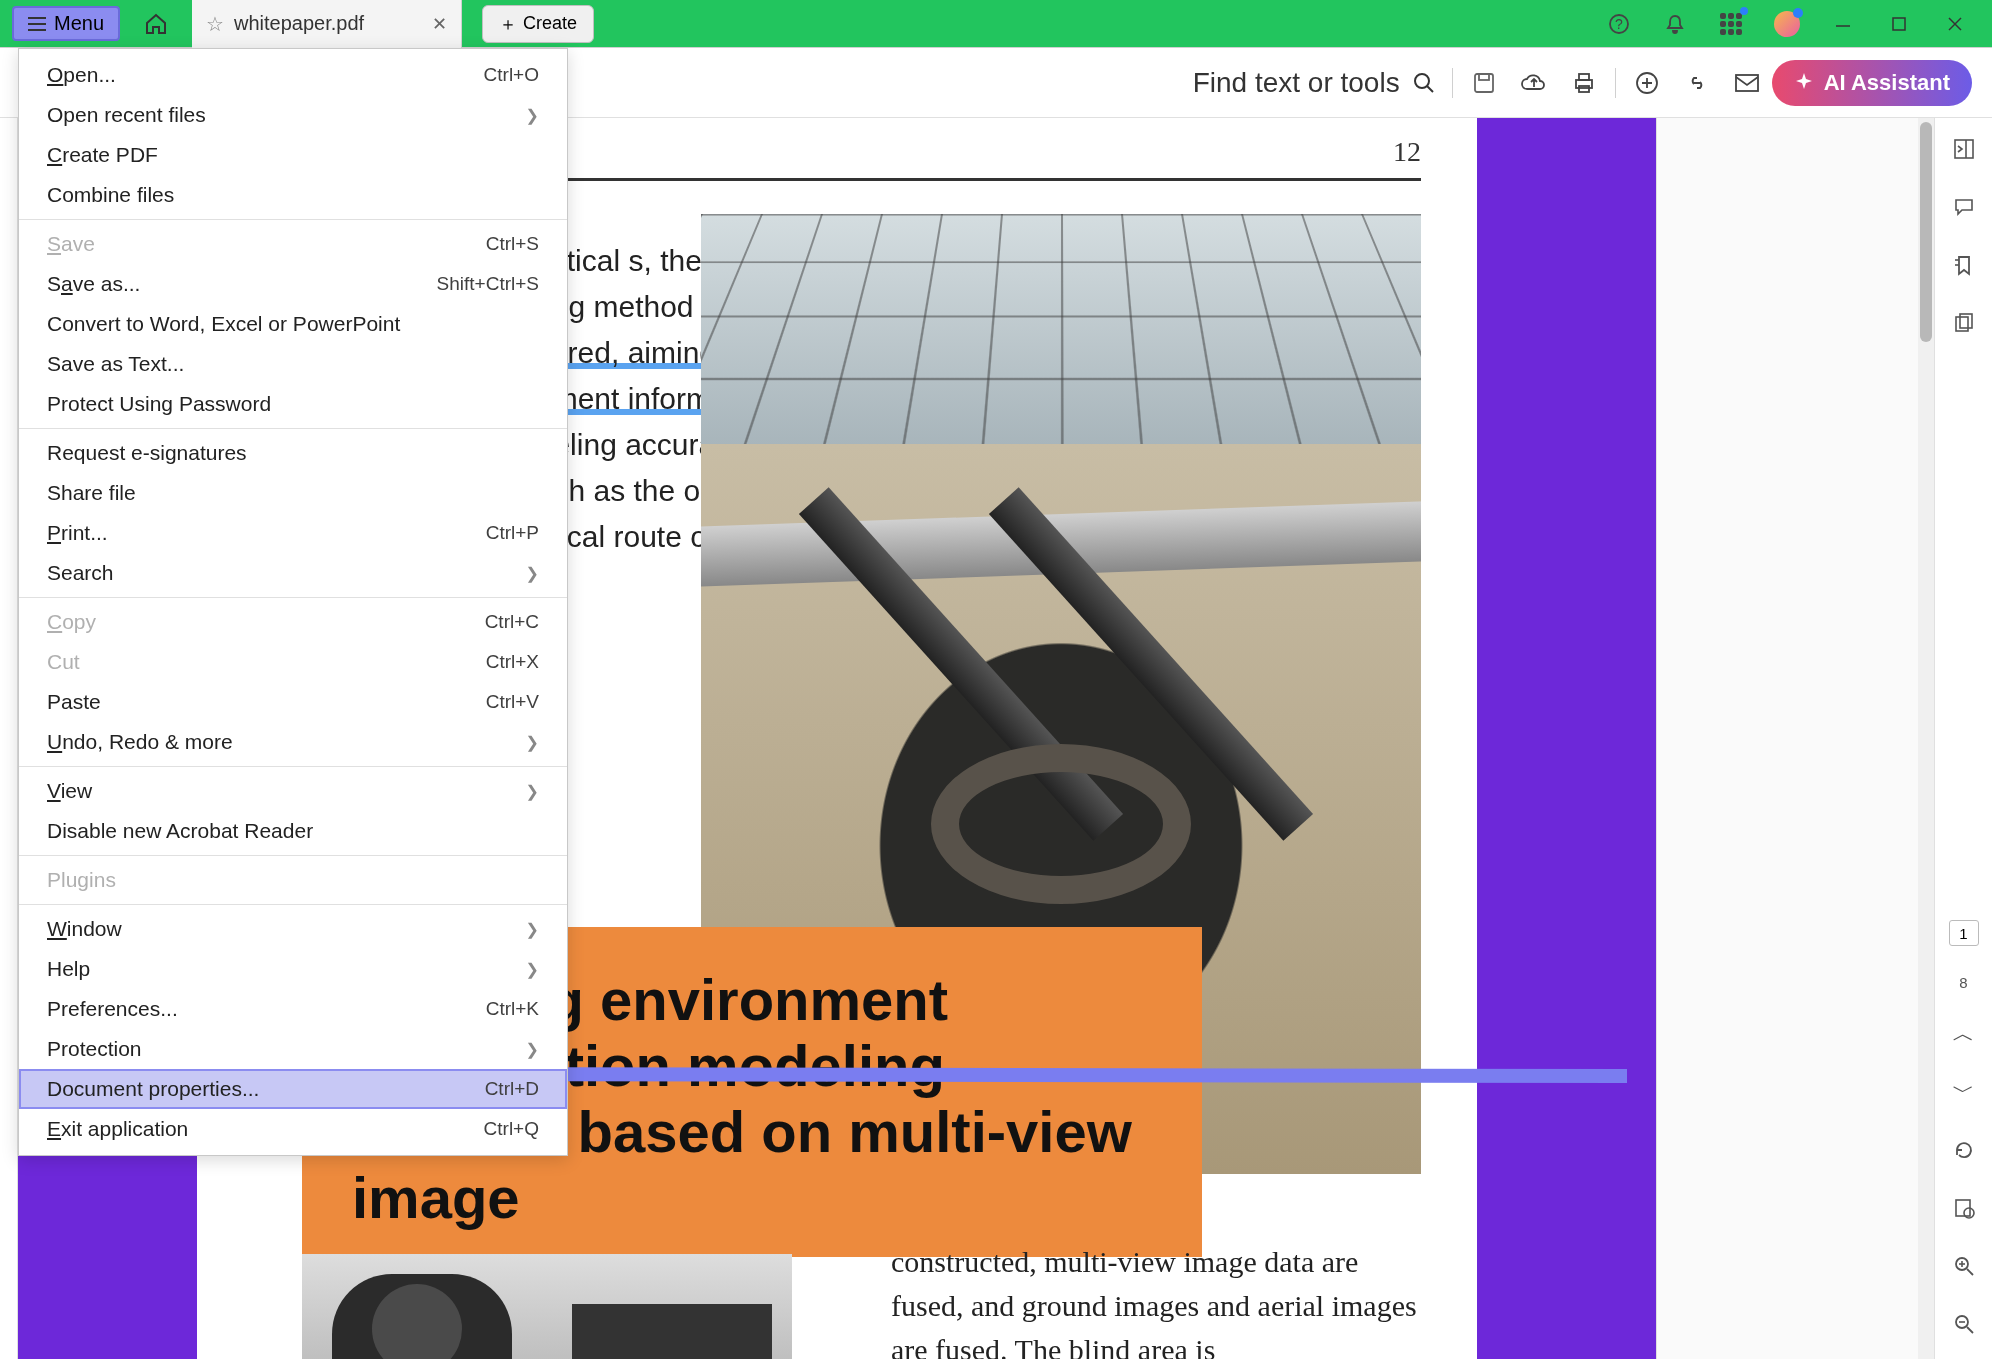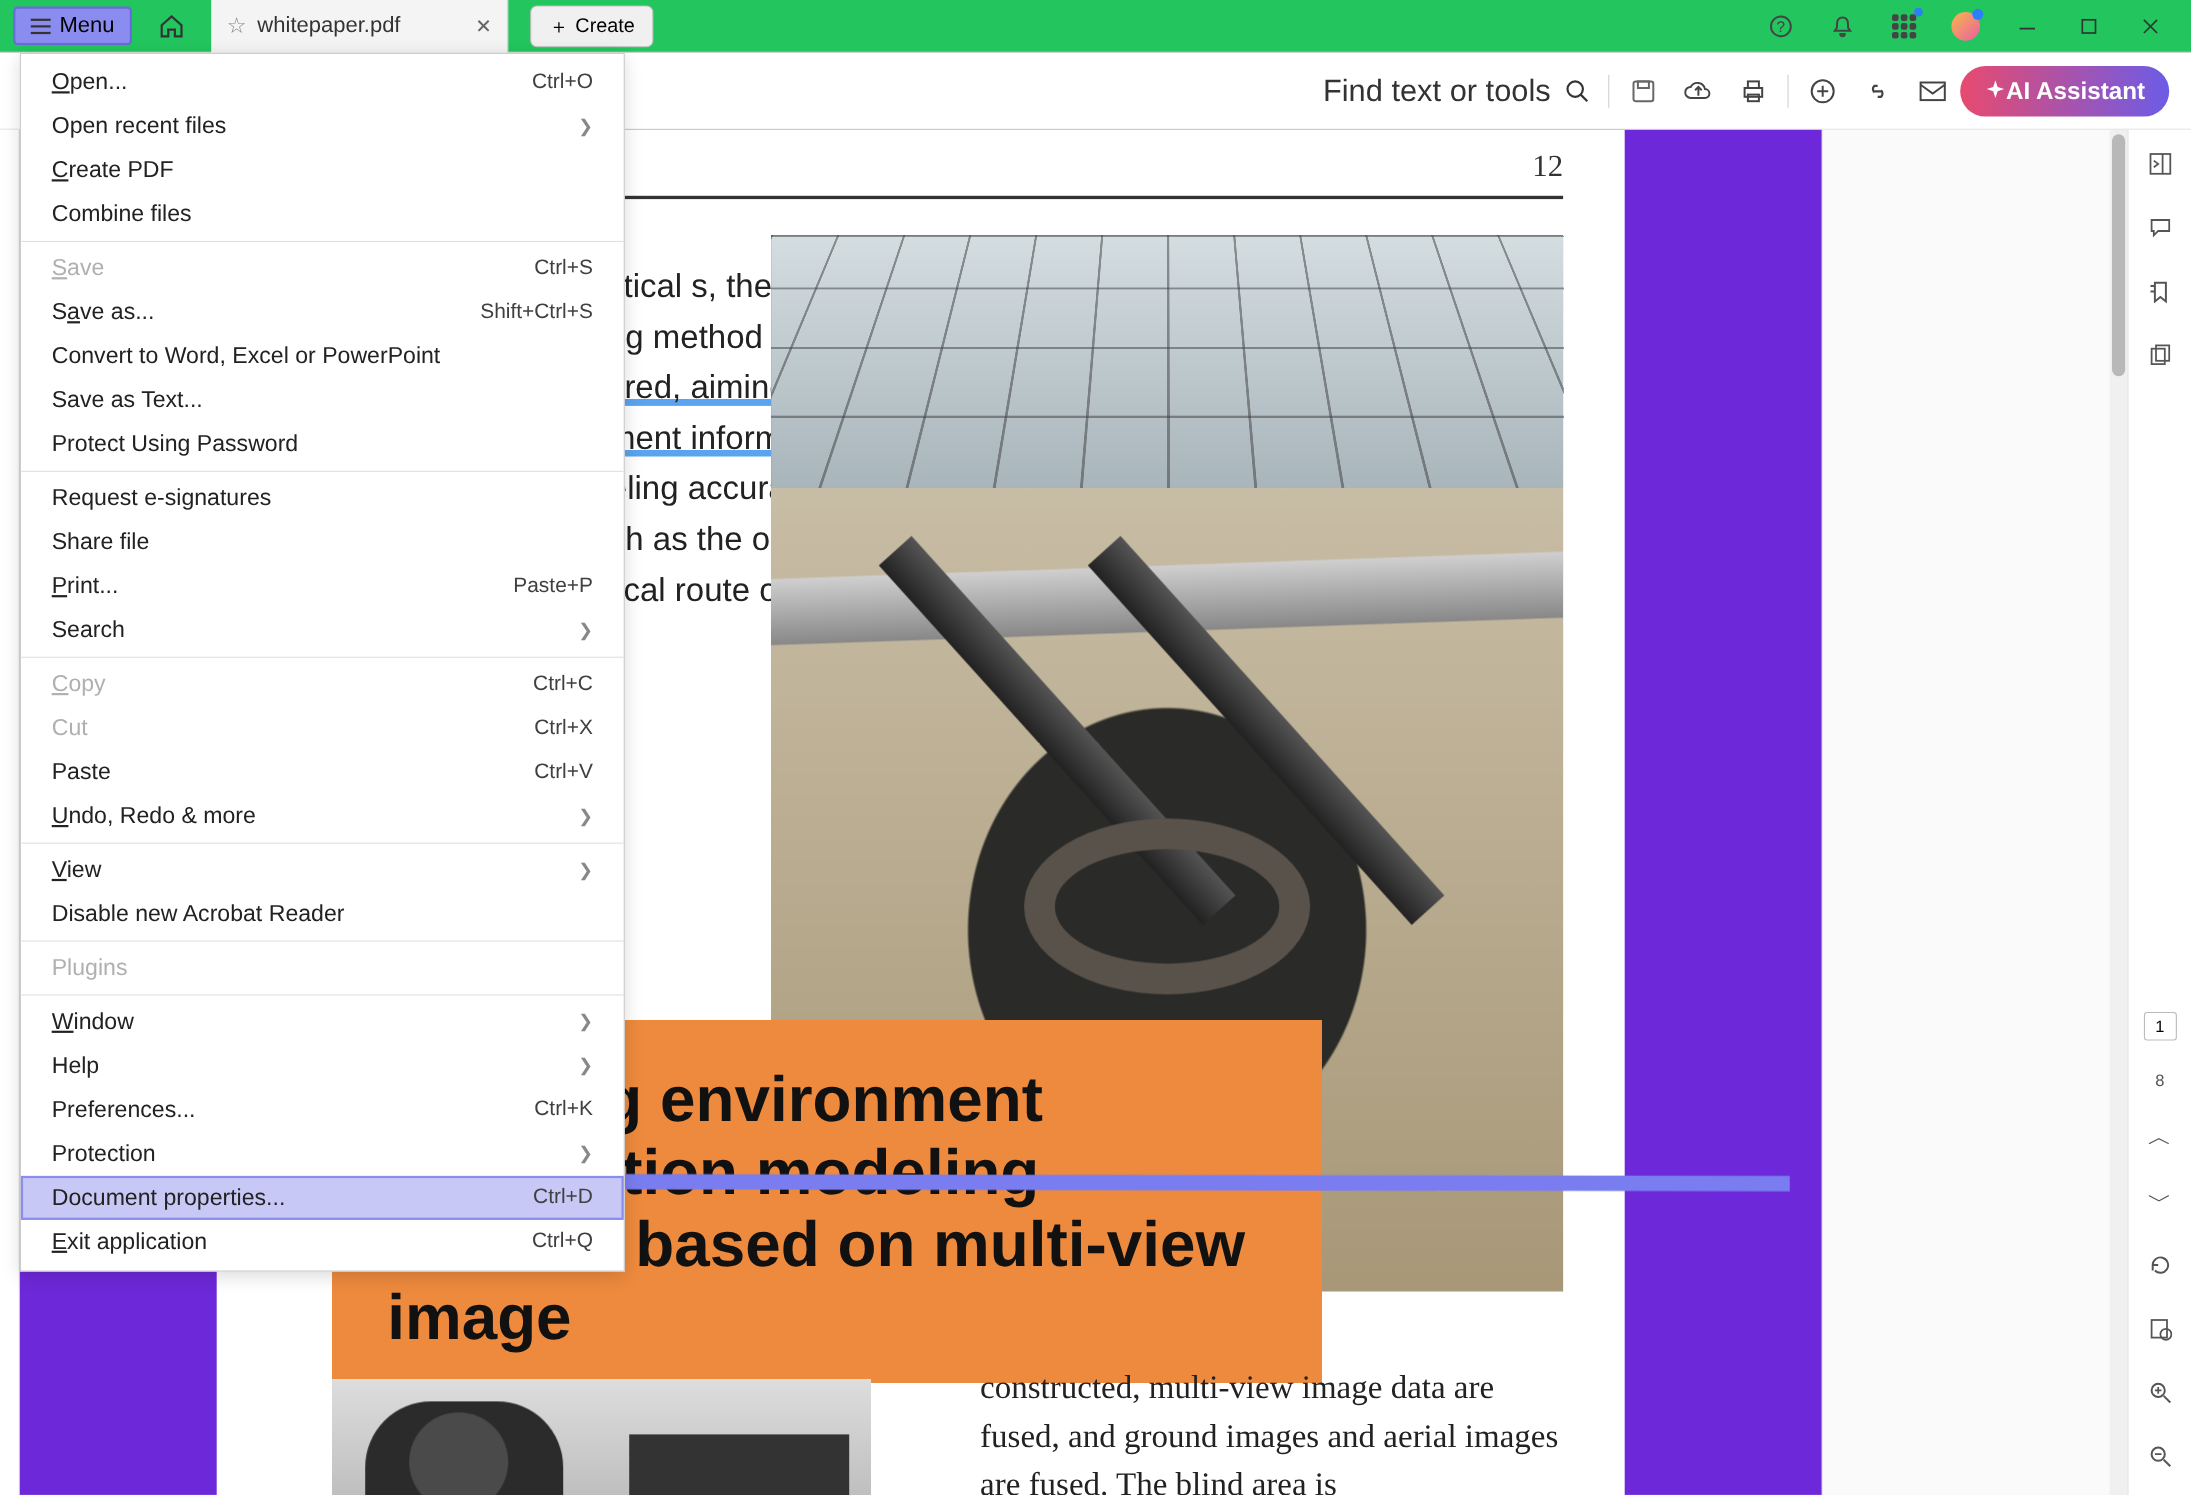--- a/index.html
+++ b/index.html
@@ -27,21 +27,21 @@
 .apps-grid span{background:#444;border-radius:2px;}
 .apps-dot{position:relative;}
 .apps-dot::after{content:"";position:absolute;top:-4px;right:-4px;width:8px;height:8px;border-radius:50%;background:#2d7ff9;}
 
 
 .toolbar { height:70px; background:#fff; display:flex; align-items:center; padding:0 20px 0 330px; border-bottom:1px solid #e0e0e0; }
 .find-tools { margin-left:auto; display:flex; align-items:center; gap:12px; color:#333; font-size:28px; }
 .find-tools .search-ic { font-size:22px; cursor:pointer; }
 .tb-sep { width:1px; height:30px; background:#d0d0d0; margin:0 16px; }
 .tb-icon { width:30px; height:30px; display:flex; align-items:center; justify-content:center; cursor:pointer; color:#444; }
-.ai-btn { display:flex; align-items:center; padding:10px 22px; border-radius:40px; background:linear-gradient(90deg,#e84a6e,#6c5ce7); color:#fff; font-size:22px; font-weight:600; cursor:pointer; margin-left:10px;text-align:center;}
+.ai-btn { display:flex; align-items:center; gap:10px; padding:10px 22px; border-radius:40px; background:linear-gradient(90deg,#e84a6e,#6c5ce7); color:#fff; font-size:22px; font-weight:600; cursor:pointer; margin-left:10px;text-align:center;}
 .ai-btn svg{fill:#fff;}
 
 
 .menu { position:absolute; left:18px; top:48px; width:550px; background:#fff; border:1px solid #c8c8c8; box-shadow:0 4px 16px rgba(0,0,0,0.15); z-index:50; padding:6px 0;}
 .menu-item { display:flex; align-items:center; justify-content:space-between; padding:8px 28px; font-size:21px; color:#222; cursor:pointer; }
 .menu-item.disabled { color:#b0b0b0; cursor:default; }
 .menu-item .label u { text-decoration:underline; }
 .menu-item .shortcut { color:#404040; font-size:19px; }
 .menu-item .chev { color:#888; font-size:16px; }
 .menu-sep { height:1px; background:#e0e0e0; margin:4px 0; }
@@ -258,21 +258,21 @@
     </div>
     <div class="menu-sep"></div>
     <div class="menu-item">
       <span class="label">Request e-signatures</span>
     </div>
     <div class="menu-item">
       <span class="label">Share file</span>
     </div>
     <div class="menu-item">
       <span class="label"><u>P</u>rint...</span>
-      <span class="shortcut">Paste+P</span>
+      <span class="shortcut">Ctrl+P</span>
     </div>
     <div class="menu-item">
       <span class="label">Search</span>
       <span class="chev">❯</span>
     </div>
     <div class="menu-sep"></div>
     <div class="menu-item disabled">
       <span class="label"><u>C</u>opy</span>
       <span class="shortcut">Ctrl+C</span>
     </div>

